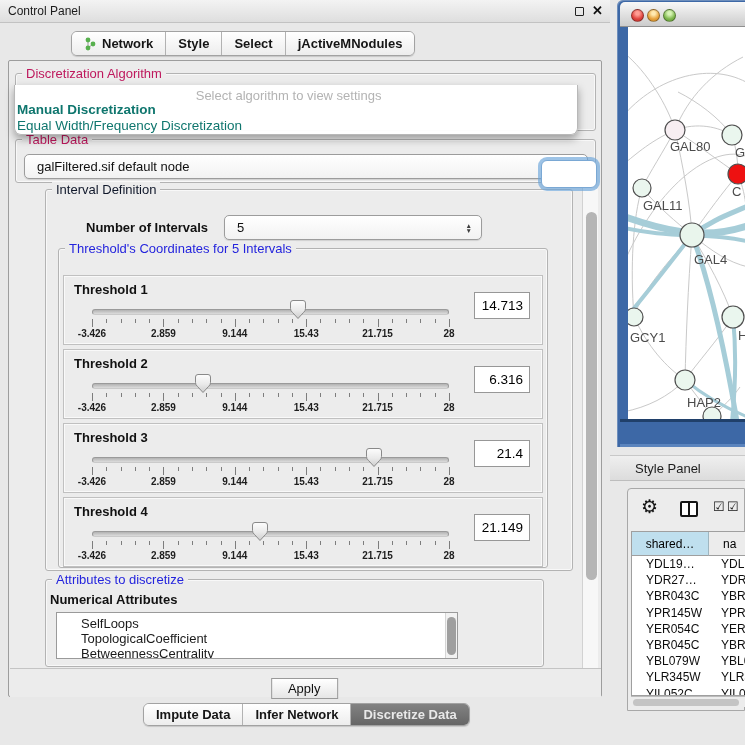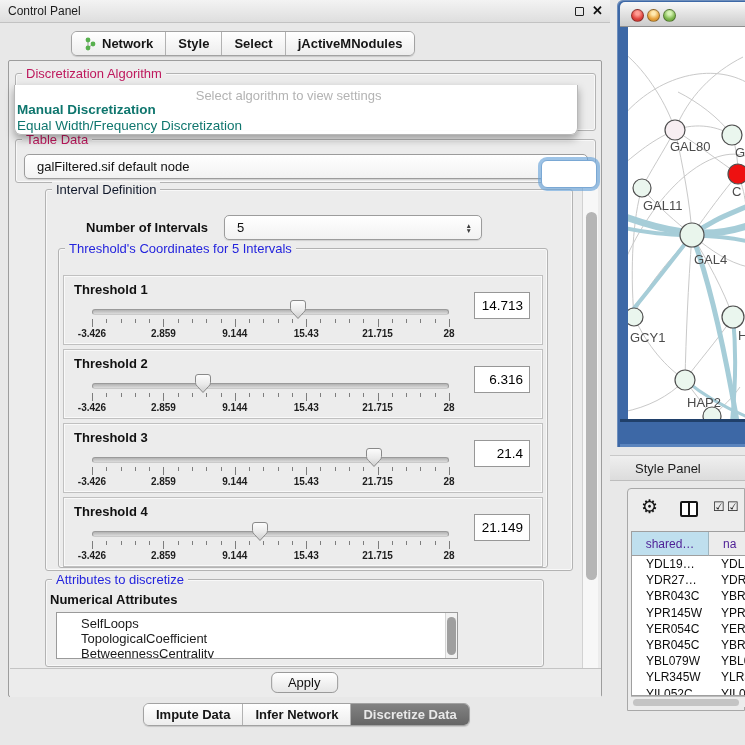--- a/index.html
+++ b/index.html
@@ -45,21 +45,21 @@
 
   .listbox { left:54px; top:618px; width:402px; height:47px; background:#fff; border:1px solid #9a9a9a; overflow:hidden; }
   .list-item { font-size:13px; line-height:15px; color:#1a1a1a; padding-left:24px; white-space:nowrap; }
   .list-scroll { position:absolute; right:0; top:0; width:12px; height:100%; background:#f2f2f2; border-left:1px solid #d5d5d5; }
   .list-thumb { position:absolute; right:1.5px; top:4px; width:9px; height:38px; background:#9f9f9f; border-radius:5px; }
 
   .vscroll { left:581px; top:20px; width:16px; height:648px; background:#f7f7f7; border-left:1px solid #d2d2d2; }
   .vscroll-thumb { position:absolute; left:2.5px; top:24px; width:11px; height:368px; background:#b5b5b5; border-radius:6px; }
 
   .apply-row { left:1px; top:607px; width:591px; height:29px; background:#ececec; border-top:1px solid #c4c4c4; }
-  .apply-btn { position:absolute; left:50%; transform:translateX(-52%); top:3px; width:67px; height:21px; background:linear-gradient(#ffffff,#e6e6e6); border:1px solid #9a9a9a; border-radius:6px; font-size:13px; color:#111; display:flex; align-items:center; justify-content:center; }
+  .apply-btn { position:absolute; left:50%; transform:translateX(-52%); top:9px; width:67px; height:21px; background:linear-gradient(#ffffff,#e6e6e6); border:1px solid #9a9a9a; border-radius:0; font-size:13px; color:#111; display:flex; align-items:center; justify-content:center; }
 
   
   .net-frame { left:617px; top:0; width:128px; height:447px; background:#3d68a6; border-radius:6px 0 0 0; box-shadow:inset 1px 1px 0 rgba(255,255,255,.25); }
   .net-titlebar { position:absolute; left:3px; top:2px; width:125px; height:25px; background:linear-gradient(#f8f8f8,#cccccc); border-bottom:1px solid #8f8f8f; border-radius:5px 0 0 0; }
   .tl { position:absolute; top:7px; width:13px; height:13px; border-radius:50%; border:1px solid rgba(0,0,0,.35); }
   .tl.red    { background:radial-gradient(circle at 50% 30%, #ff9d94 0 18%, #e0443e 60%, #b02c28); }
   .tl.yellow { background:radial-gradient(circle at 50% 30%, #ffe9b0 0 18%, #e8a33d 60%, #bb7d22); }
   .tl.green  { background:radial-gradient(circle at 50% 30%, #d6f3b4 0 18%, #7fb84e 60%, #5d9232); }
   .net-canvas { position:absolute; left:11px; top:27px; width:117px; height:392px; background:#ffffff; overflow:hidden; }
   .net-bottom { position:absolute; left:3px; top:419px; width:125px; height:28px; background:#3d68a6; border-top:3px solid #20406a; box-shadow:inset 0 -3px 0 #5b84bd; }
@@ -68,21 +68,21 @@
   .tp-titlebar { left:610px; top:455px; width:135px; height:26px; background:linear-gradient(#efefef,#dcdcdc); border-top:1px solid #c8c8c8; border-bottom:1px solid #bdbdbd; display:flex; align-items:center; }
   .tp-title { font-size:13px; color:#1c1c1c; padding-left:25px; }
   .tp-window { left:627px; top:488px; width:118px; height:223px; background:#ececec; border:1px solid #a8a8a8; border-radius:4px 0 0 0; }
   .tp-toolbar { position:absolute; left:0; top:0; width:100%; height:42px; }
   .tp-gear { position:absolute; left:13px; top:8px; font-size:19px; color:#141414; line-height:20px; }
   .tp-cols { position:absolute; left:52px; top:12px; width:18px; height:16px; border:2px solid #141414; border-radius:2px; background:#fff; }
   .tp-cols::after { content:""; position:absolute; left:6px; top:0; width:2px; height:12px; background:#141414; }
   .tp-check { position:absolute; top:11px; font-size:13px; color:#141414; line-height:14px; }
   .tp-table { position:absolute; left:3px; top:42px; width:115px; height:165px; background:#fff; border:1px solid #9f9f9f; border-right:none; overflow:hidden; }
   .tp-hrow { display:flex; height:24px; }
-  .tp-hcell { font-size:12px; color:#4c1d95; display:flex; align-items:center; justify-content:center; border-right:1px solid #9fb6c0; border-bottom:1px solid #9f9f9f; }
+  .tp-hcell { font-size:12px; color:#000000; display:flex; align-items:center; justify-content:center; border-right:1px solid #9fb6c0; border-bottom:1px solid #9f9f9f; }
   .tp-hcell.c1 { width:77px; background:#bfdfee; }
   .tp-hcell.c2 { flex:1; background:#ececec; border-right:none; justify-content:flex-start; padding-left:14px; }
   .tp-row { display:flex; height:16.2px; background:#fff; }
   .tp-cell { font-size:12px; color:#0d0d0d; display:flex; align-items:center; white-space:nowrap; overflow:hidden; }
   .tp-cell.c1 { width:77px; padding-left:14px; }
   .tp-cell.c2 { flex:1; padding-left:12px; }
   .tp-hscroll { position:absolute; left:3px; top:207px; width:115px; height:11px; background:#ececec; border-top:1px solid #bbbbbb; }
   .tp-hthumb { position:absolute; left:2px; top:1.5px; width:106px; height:7px; background:#c4c4c4; border-radius:4px; }
 
   svg text { font-family:"Liberation Sans", sans-serif; }

